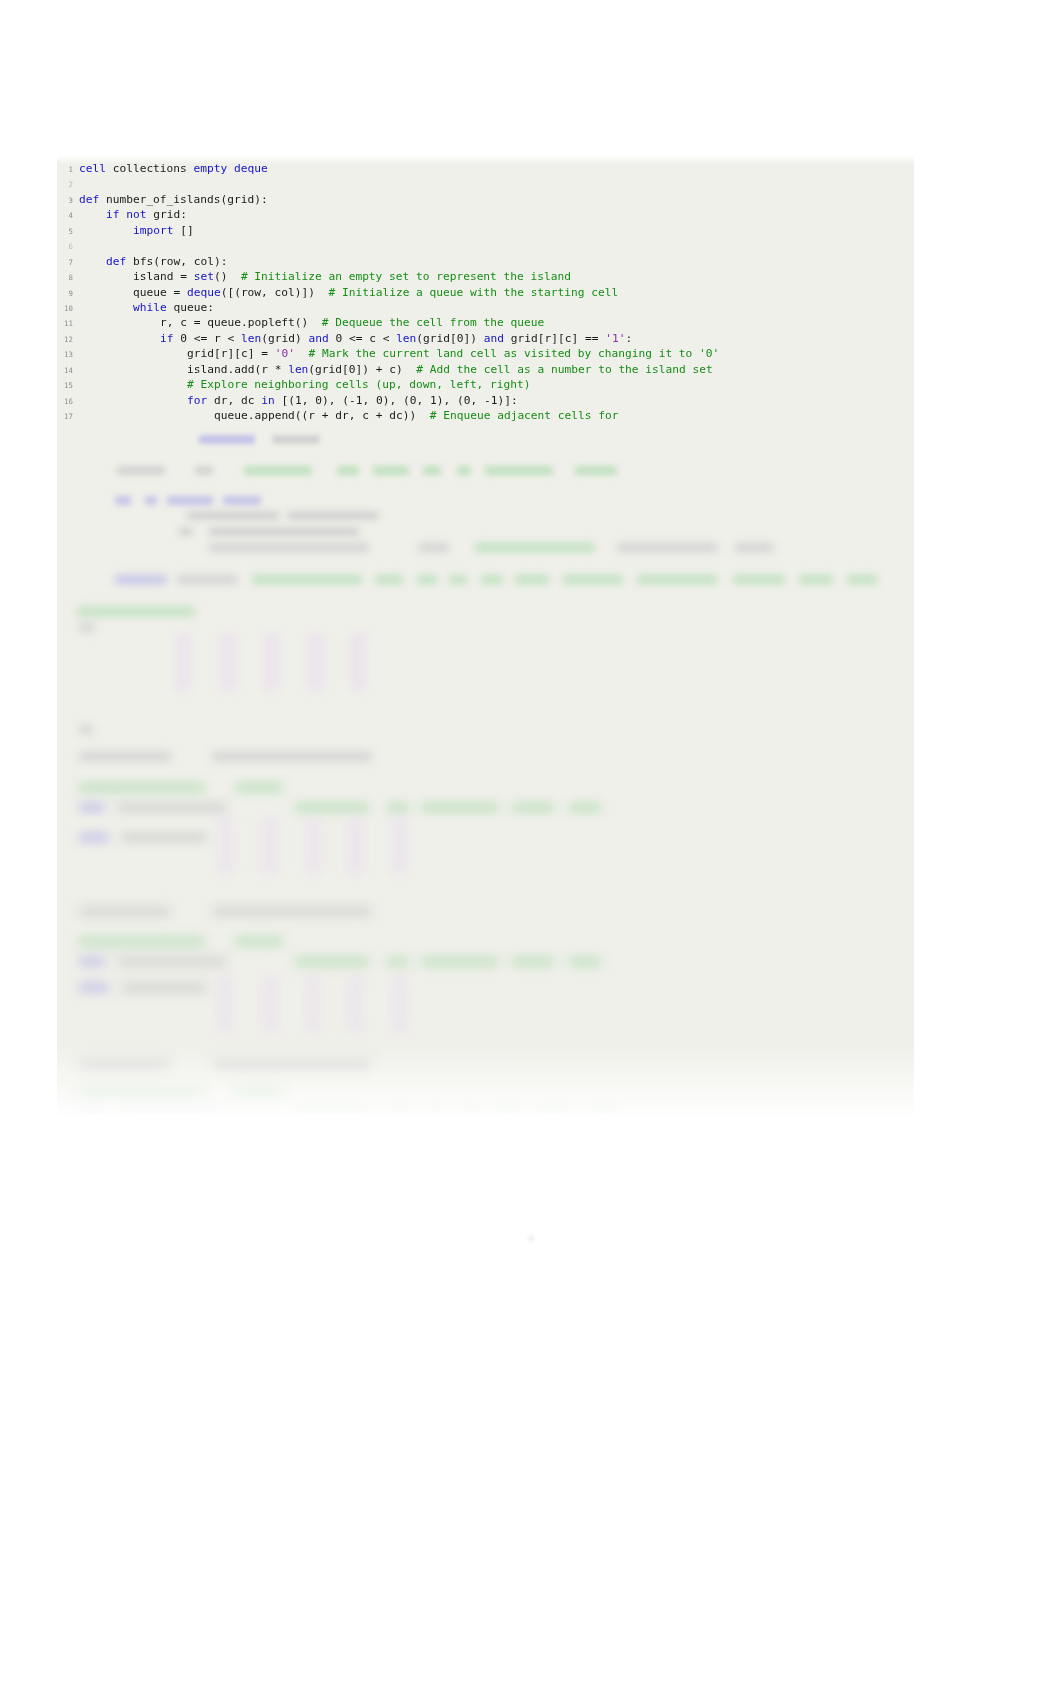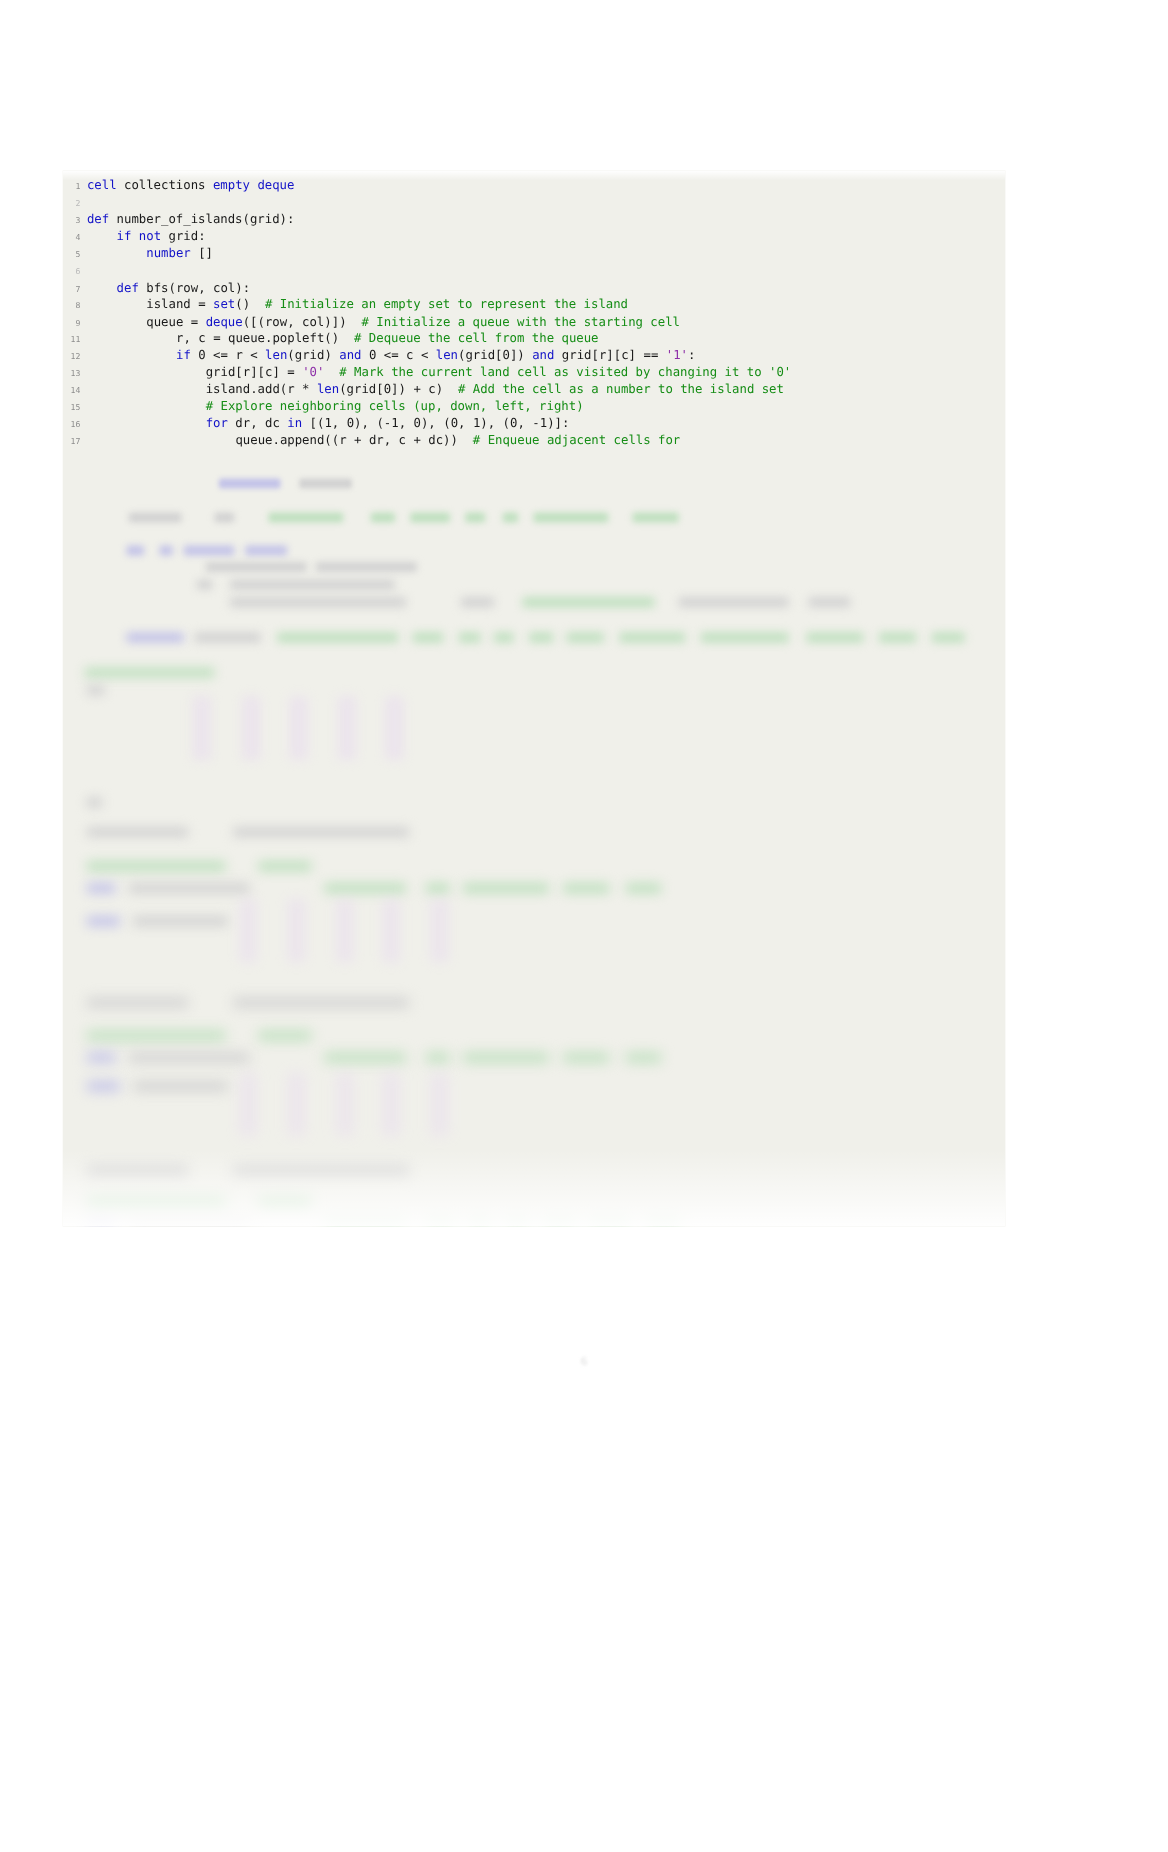--- a/index.html
+++ b/index.html
@@ -154,25 +154,26 @@
 <div id="page">
 
 
   <div id="code-block">
 
     <div class="code-lines" id="code-lines">
         <span class="code-line"><span class="ln">1</span><span class="kw">cell</span><span class="pl"> </span><span class="pl">collections</span><span class="pl"> </span><span class="kw">empty</span><span class="pl"> </span><span class="bi">deque</span></span>
         <span class="code-line"><span class="ln blank">2</span></span>
         <span class="code-line"><span class="ln">3</span><span class="kw">def</span><span class="pl"> </span><span class="pl">number_of_islands</span><span class="pl">(</span><span class="pl">grid</span><span class="pl">)</span><span class="pl">:</span></span>
         <span class="code-line"><span class="ln">4</span><span class="pl"> </span><span class="pl"> </span><span class="pl"> </span><span class="pl"> </span><span class="kw">if</span><span class="pl"> </span><span class="kw">not</span><span class="pl"> </span><span class="pl">grid</span><span class="pl">:</span></span>
-        <span class="code-line"><span class="ln">5</span><span class="pl"> </span><span class="pl"> </span><span class="pl"> </span><span class="pl"> </span><span class="pl"> </span><span class="pl"> </span><span class="pl"> </span><span class="pl"> </span><span class="kw">number</span><span class="pl"> </span><span class="pl">[</span><span class="pl">]</span></span>
+        <span class="code-line"><span class="ln">5</span><span class="pl"> </span><span class="pl"> </span><span class="pl"> </span><span class="pl"> </span><span class="pl"> </span><span class="pl"> </span><span class="pl"> </span><span class="pl"> </span><span class="kw">import</span><span class="pl"> </span><span class="pl">[</span><span class="pl">]</span></span>
         <span class="code-line"><span class="ln blank">6</span></span>
         <span class="code-line"><span class="ln">7</span><span class="pl"> </span><span class="pl"> </span><span class="pl"> </span><span class="pl"> </span><span class="kw">def</span><span class="pl"> </span><span class="pl">bfs</span><span class="pl">(</span><span class="pl">row</span><span class="pl">,</span><span class="pl"> </span><span class="pl">col</span><span class="pl">)</span><span class="pl">:</span></span>
         <span class="code-line"><span class="ln">8</span><span class="pl"> </span><span class="pl"> </span><span class="pl"> </span><span class="pl"> </span><span class="pl"> </span><span class="pl"> </span><span class="pl"> </span><span class="pl"> </span><span class="pl">island</span><span class="pl"> </span><span class="pl">=</span><span class="pl"> </span><span class="bi">set</span><span class="pl">(</span><span class="pl">)</span><span class="pl"> </span><span class="pl"> </span><span class="cm"># Initialize an empty set to represent the island</span></span>
         <span class="code-line"><span class="ln">9</span><span class="pl"> </span><span class="pl"> </span><span class="pl"> </span><span class="pl"> </span><span class="pl"> </span><span class="pl"> </span><span class="pl"> </span><span class="pl"> </span><span class="pl">queue</span><span class="pl"> </span><span class="pl">=</span><span class="pl"> </span><span class="bi">deque</span><span class="pl">(</span><span class="pl">[</span><span class="pl">(</span><span class="pl">row</span><span class="pl">,</span><span class="pl"> </span><span class="pl">col</span><span class="pl">)</span><span class="pl">]</span><span class="pl">)</span><span class="pl"> </span><span class="pl"> </span><span class="cm"># Initialize a queue with the starting cell</span></span>
+        <span class="code-line"><span class="ln">10</span><span class="pl"> </span><span class="pl"> </span><span class="pl"> </span><span class="pl"> </span><span class="pl"> </span><span class="pl"> </span><span class="pl"> </span><span class="pl"> </span><span class="kw">while</span><span class="pl"> </span><span class="pl">queue</span><span class="pl">:</span></span>
         <span class="code-line"><span class="ln">11</span><span class="pl"> </span><span class="pl"> </span><span class="pl"> </span><span class="pl"> </span><span class="pl"> </span><span class="pl"> </span><span class="pl"> </span><span class="pl"> </span><span class="pl"> </span><span class="pl"> </span><span class="pl"> </span><span class="pl"> </span><span class="pl">r</span><span class="pl">,</span><span class="pl"> </span><span class="pl">c</span><span class="pl"> </span><span class="pl">=</span><span class="pl"> </span><span class="pl">queue</span><span class="pl">.</span><span class="pl">popleft</span><span class="pl">(</span><span class="pl">)</span><span class="pl"> </span><span class="pl"> </span><span class="cm"># Dequeue the cell from the queue</span></span>
         <span class="code-line"><span class="ln">12</span><span class="pl"> </span><span class="pl"> </span><span class="pl"> </span><span class="pl"> </span><span class="pl"> </span><span class="pl"> </span><span class="pl"> </span><span class="pl"> </span><span class="pl"> </span><span class="pl"> </span><span class="pl"> </span><span class="pl"> </span><span class="kw">if</span><span class="pl"> </span><span class="pl">0</span><span class="pl"> </span><span class="pl">&lt;</span><span class="pl">=</span><span class="pl"> </span><span class="pl">r</span><span class="pl"> </span><span class="pl">&lt;</span><span class="pl"> </span><span class="bi">len</span><span class="pl">(</span><span class="pl">grid</span><span class="pl">)</span><span class="pl"> </span><span class="kw">and</span><span class="pl"> </span><span class="pl">0</span><span class="pl"> </span><span class="pl">&lt;</span><span class="pl">=</span><span class="pl"> </span><span class="pl">c</span><span class="pl"> </span><span class="pl">&lt;</span><span class="pl"> </span><span class="bi">len</span><span class="pl">(</span><span class="pl">grid</span><span class="pl">[</span><span class="pl">0</span><span class="pl">]</span><span class="pl">)</span><span class="pl"> </span><span class="kw">and</span><span class="pl"> </span><span class="pl">grid</span><span class="pl">[</span><span class="pl">r</span><span class="pl">]</span><span class="pl">[</span><span class="pl">c</span><span class="pl">]</span><span class="pl"> </span><span class="pl">=</span><span class="pl">=</span><span class="pl"> </span><span class="st">'1'</span><span class="pl">:</span></span>
         <span class="code-line"><span class="ln">13</span><span class="pl"> </span><span class="pl"> </span><span class="pl"> </span><span class="pl"> </span><span class="pl"> </span><span class="pl"> </span><span class="pl"> </span><span class="pl"> </span><span class="pl"> </span><span class="pl"> </span><span class="pl"> </span><span class="pl"> </span><span class="pl"> </span><span class="pl"> </span><span class="pl"> </span><span class="pl"> </span><span class="pl">grid</span><span class="pl">[</span><span class="pl">r</span><span class="pl">]</span><span class="pl">[</span><span class="pl">c</span><span class="pl">]</span><span class="pl"> </span><span class="pl">=</span><span class="pl"> </span><span class="st">'0'</span><span class="pl"> </span><span class="pl"> </span><span class="cm"># Mark the current land cell as visited by changing it to '0'</span></span>
         <span class="code-line"><span class="ln">14</span><span class="pl"> </span><span class="pl"> </span><span class="pl"> </span><span class="pl"> </span><span class="pl"> </span><span class="pl"> </span><span class="pl"> </span><span class="pl"> </span><span class="pl"> </span><span class="pl"> </span><span class="pl"> </span><span class="pl"> </span><span class="pl"> </span><span class="pl"> </span><span class="pl"> </span><span class="pl"> </span><span class="pl">island</span><span class="pl">.</span><span class="pl">add</span><span class="pl">(</span><span class="pl">r</span><span class="pl"> </span><span class="pl">*</span><span class="pl"> </span><span class="bi">len</span><span class="pl">(</span><span class="pl">grid</span><span class="pl">[</span><span class="pl">0</span><span class="pl">]</span><span class="pl">)</span><span class="pl"> </span><span class="pl">+</span><span class="pl"> </span><span class="pl">c</span><span class="pl">)</span><span class="pl"> </span><span class="pl"> </span><span class="cm"># Add the cell as a number to the island set</span></span>
         <span class="code-line"><span class="ln">15</span><span class="pl"> </span><span class="pl"> </span><span class="pl"> </span><span class="pl"> </span><span class="pl"> </span><span class="pl"> </span><span class="pl"> </span><span class="pl"> </span><span class="pl"> </span><span class="pl"> </span><span class="pl"> </span><span class="pl"> </span><span class="pl"> </span><span class="pl"> </span><span class="pl"> </span><span class="pl"> </span><span class="cm"># Explore neighboring cells (up, down, left, right)</span></span>
         <span class="code-line"><span class="ln">16</span><span class="pl"> </span><span class="pl"> </span><span class="pl"> </span><span class="pl"> </span><span class="pl"> </span><span class="pl"> </span><span class="pl"> </span><span class="pl"> </span><span class="pl"> </span><span class="pl"> </span><span class="pl"> </span><span class="pl"> </span><span class="pl"> </span><span class="pl"> </span><span class="pl"> </span><span class="pl"> </span><span class="kw">for</span><span class="pl"> </span><span class="pl">dr</span><span class="pl">,</span><span class="pl"> </span><span class="pl">dc</span><span class="pl"> </span><span class="kw">in</span><span class="pl"> </span><span class="pl">[</span><span class="pl">(</span><span class="pl">1</span><span class="pl">,</span><span class="pl"> </span><span class="pl">0</span><span class="pl">)</span><span class="pl">,</span><span class="pl"> </span><span class="pl">(</span><span class="pl">-</span><span class="pl">1</span><span class="pl">,</span><span class="pl"> </span><span class="pl">0</span><span class="pl">)</span><span class="pl">,</span><span class="pl"> </span><span class="pl">(</span><span class="pl">0</span><span class="pl">,</span><span class="pl"> </span><span class="pl">1</span><span class="pl">)</span><span class="pl">,</span><span class="pl"> </span><span class="pl">(</span><span class="pl">0</span><span class="pl">,</span><span class="pl"> </span><span class="pl">-</span><span class="pl">1</span><span class="pl">)</span><span class="pl">]</span><span class="pl">:</span></span>
         <span class="code-line"><span class="ln">17</span><span class="pl"> </span><span class="pl"> </span><span class="pl"> </span><span class="pl"> </span><span class="pl"> </span><span class="pl"> </span><span class="pl"> </span><span class="pl"> </span><span class="pl"> </span><span class="pl"> </span><span class="pl"> </span><span class="pl"> </span><span class="pl"> </span><span class="pl"> </span><span class="pl"> </span><span class="pl"> </span><span class="pl"> </span><span class="pl"> </span><span class="pl"> </span><span class="pl"> </span><span class="pl">queue</span><span class="pl">.</span><span class="pl">append</span><span class="pl">(</span><span class="pl">(</span><span class="pl">r</span><span class="pl"> </span><span class="pl">+</span><span class="pl"> </span><span class="pl">dr</span><span class="pl">,</span><span class="pl"> </span><span class="pl">c</span><span class="pl"> </span><span class="pl">+</span><span class="pl"> </span><span class="pl">dc</span><span class="pl">)</span><span class="pl">)</span><span class="pl"> </span><span class="pl"> </span><span class="cm"># Enqueue adjacent cells for</span></span>
       </div>
 
     <div class="blur-layer b1" style="top:278px;">

